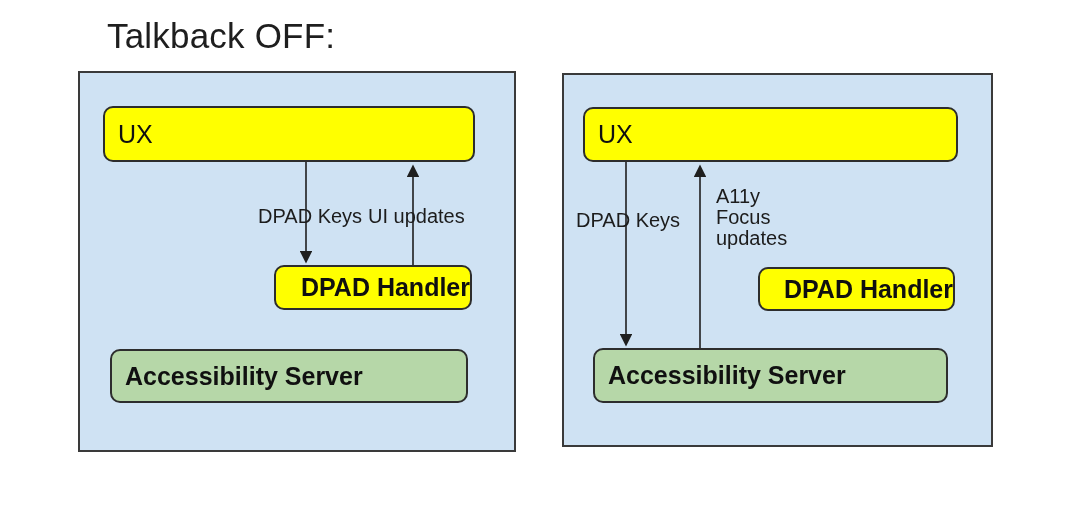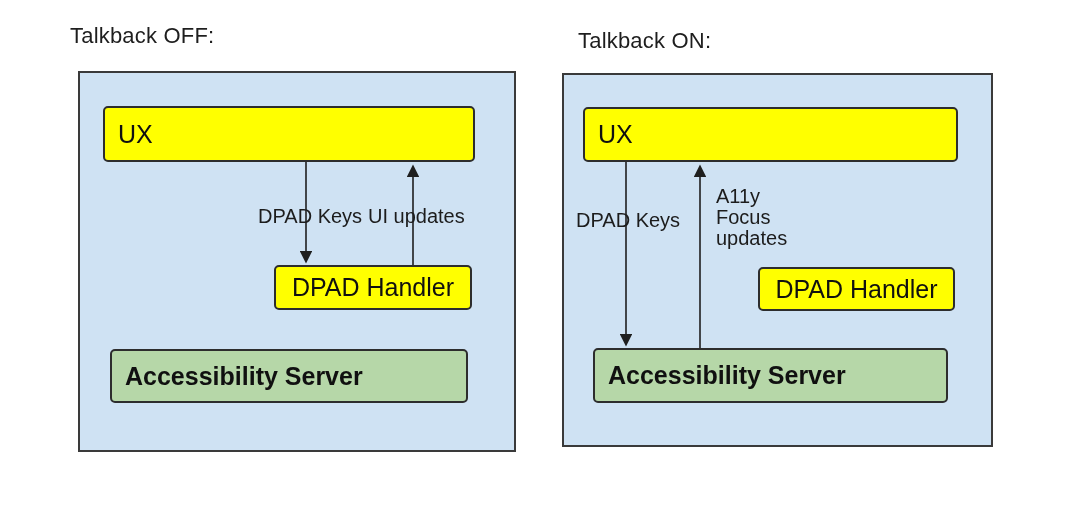--- a/index.html
+++ b/index.html
@@ -10,46 +10,47 @@
   }
   .canvas {
     position: relative;
     width: 1076px;
     height: 507px;
     background: #ffffff;
     overflow: hidden;
   }
   .panel-title {
     position: absolute;
-    font-size: 22px;
+    font-size: 35px;
     line-height: 28px;
     color: #1e1e1e;
     letter-spacing: 0.2px;
+    margin-left: 37px;
   }
   .frame {
     position: absolute;
     box-sizing: border-box;
     background: var(--panel-bg, #cfe2f3);
     border: 2px solid #3a3a3a;
   }
   .box {
     position: absolute;
     box-sizing: border-box;
     border: 2px solid #2d2d2d;
-    border-radius: 5px;
+    border-radius: 10px;
     color: #101010;
     font-size: 25px;
     display: flex;
     align-items: center;
     white-space: nowrap;
   }
   .box.yellow { background: var(--box-yellow, #ffff00); }
   .box.green  { background: var(--box-green, #b6d7a8); font-weight: bold; }
   .box.pad-left { padding-left: 13px; }
-  .box.centered { justify-content: center; }
+  .box.centered { justify-content: flex-end; font-weight: bold; }
   .arrow-label {
     position: absolute;
     font-size: 20px;
     line-height: 21px;
     color: #1c1c1c;
     white-space: pre-line;
   }
   svg.overlay {
     position: absolute;
     left: 0;
@@ -78,21 +79,20 @@
 
     <div class="box green pad-left" style="left:30px; top:276px; width:358px; height:54px;">
       <span>Accessibility Server</span>
     </div>
 
     <div class="arrow-label" style="left:178px; top:133px;">DPAD Keys</div>
 
     <div class="arrow-label" style="left:288px; top:133px;">UI updates</div>
   </div>
 
-  <div class="panel-title" style="left:578px; top:27px;">Talkback ON:</div>
 
   <div class="frame" style="left:562px; top:73px; width:431px; height:374px;">
 
     <div class="box yellow pad-left" style="left:19px; top:32px; width:375px; height:55px;">
       <span>UX</span>
     </div>
 
     <div class="box yellow centered" style="left:194px; top:192px; width:197px; height:44px;">
       <span>DPAD Handler</span>
     </div>

